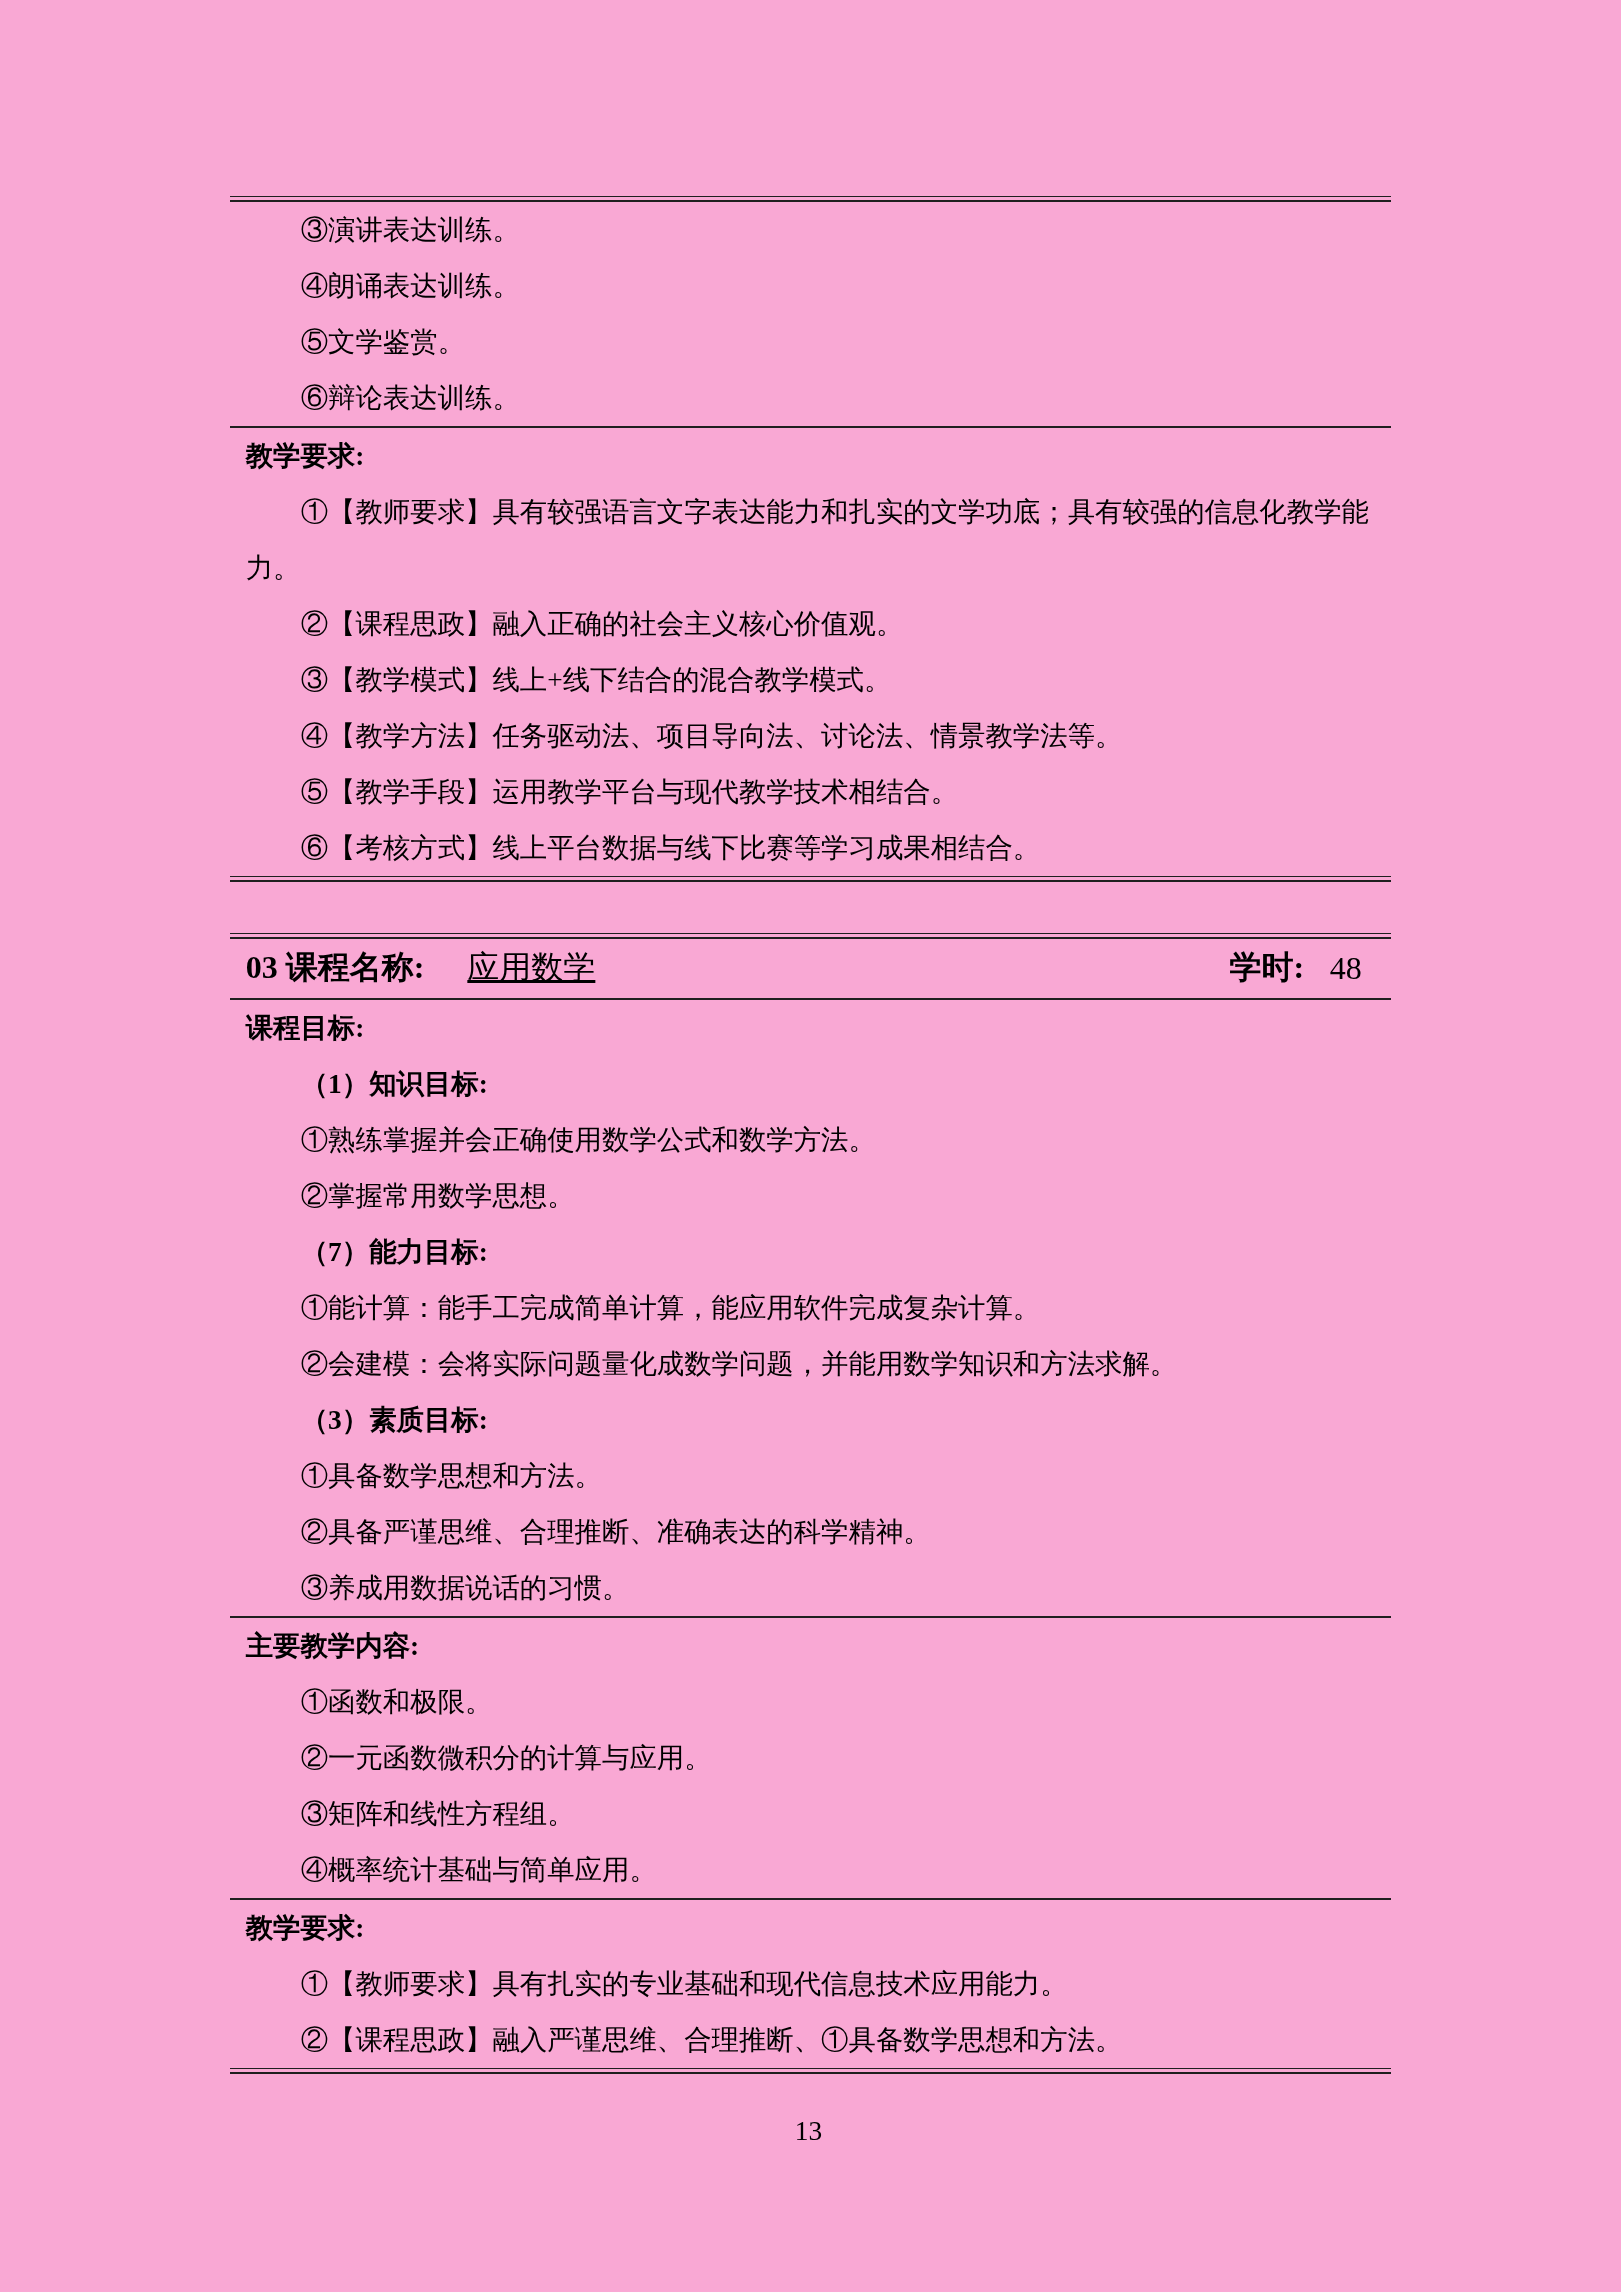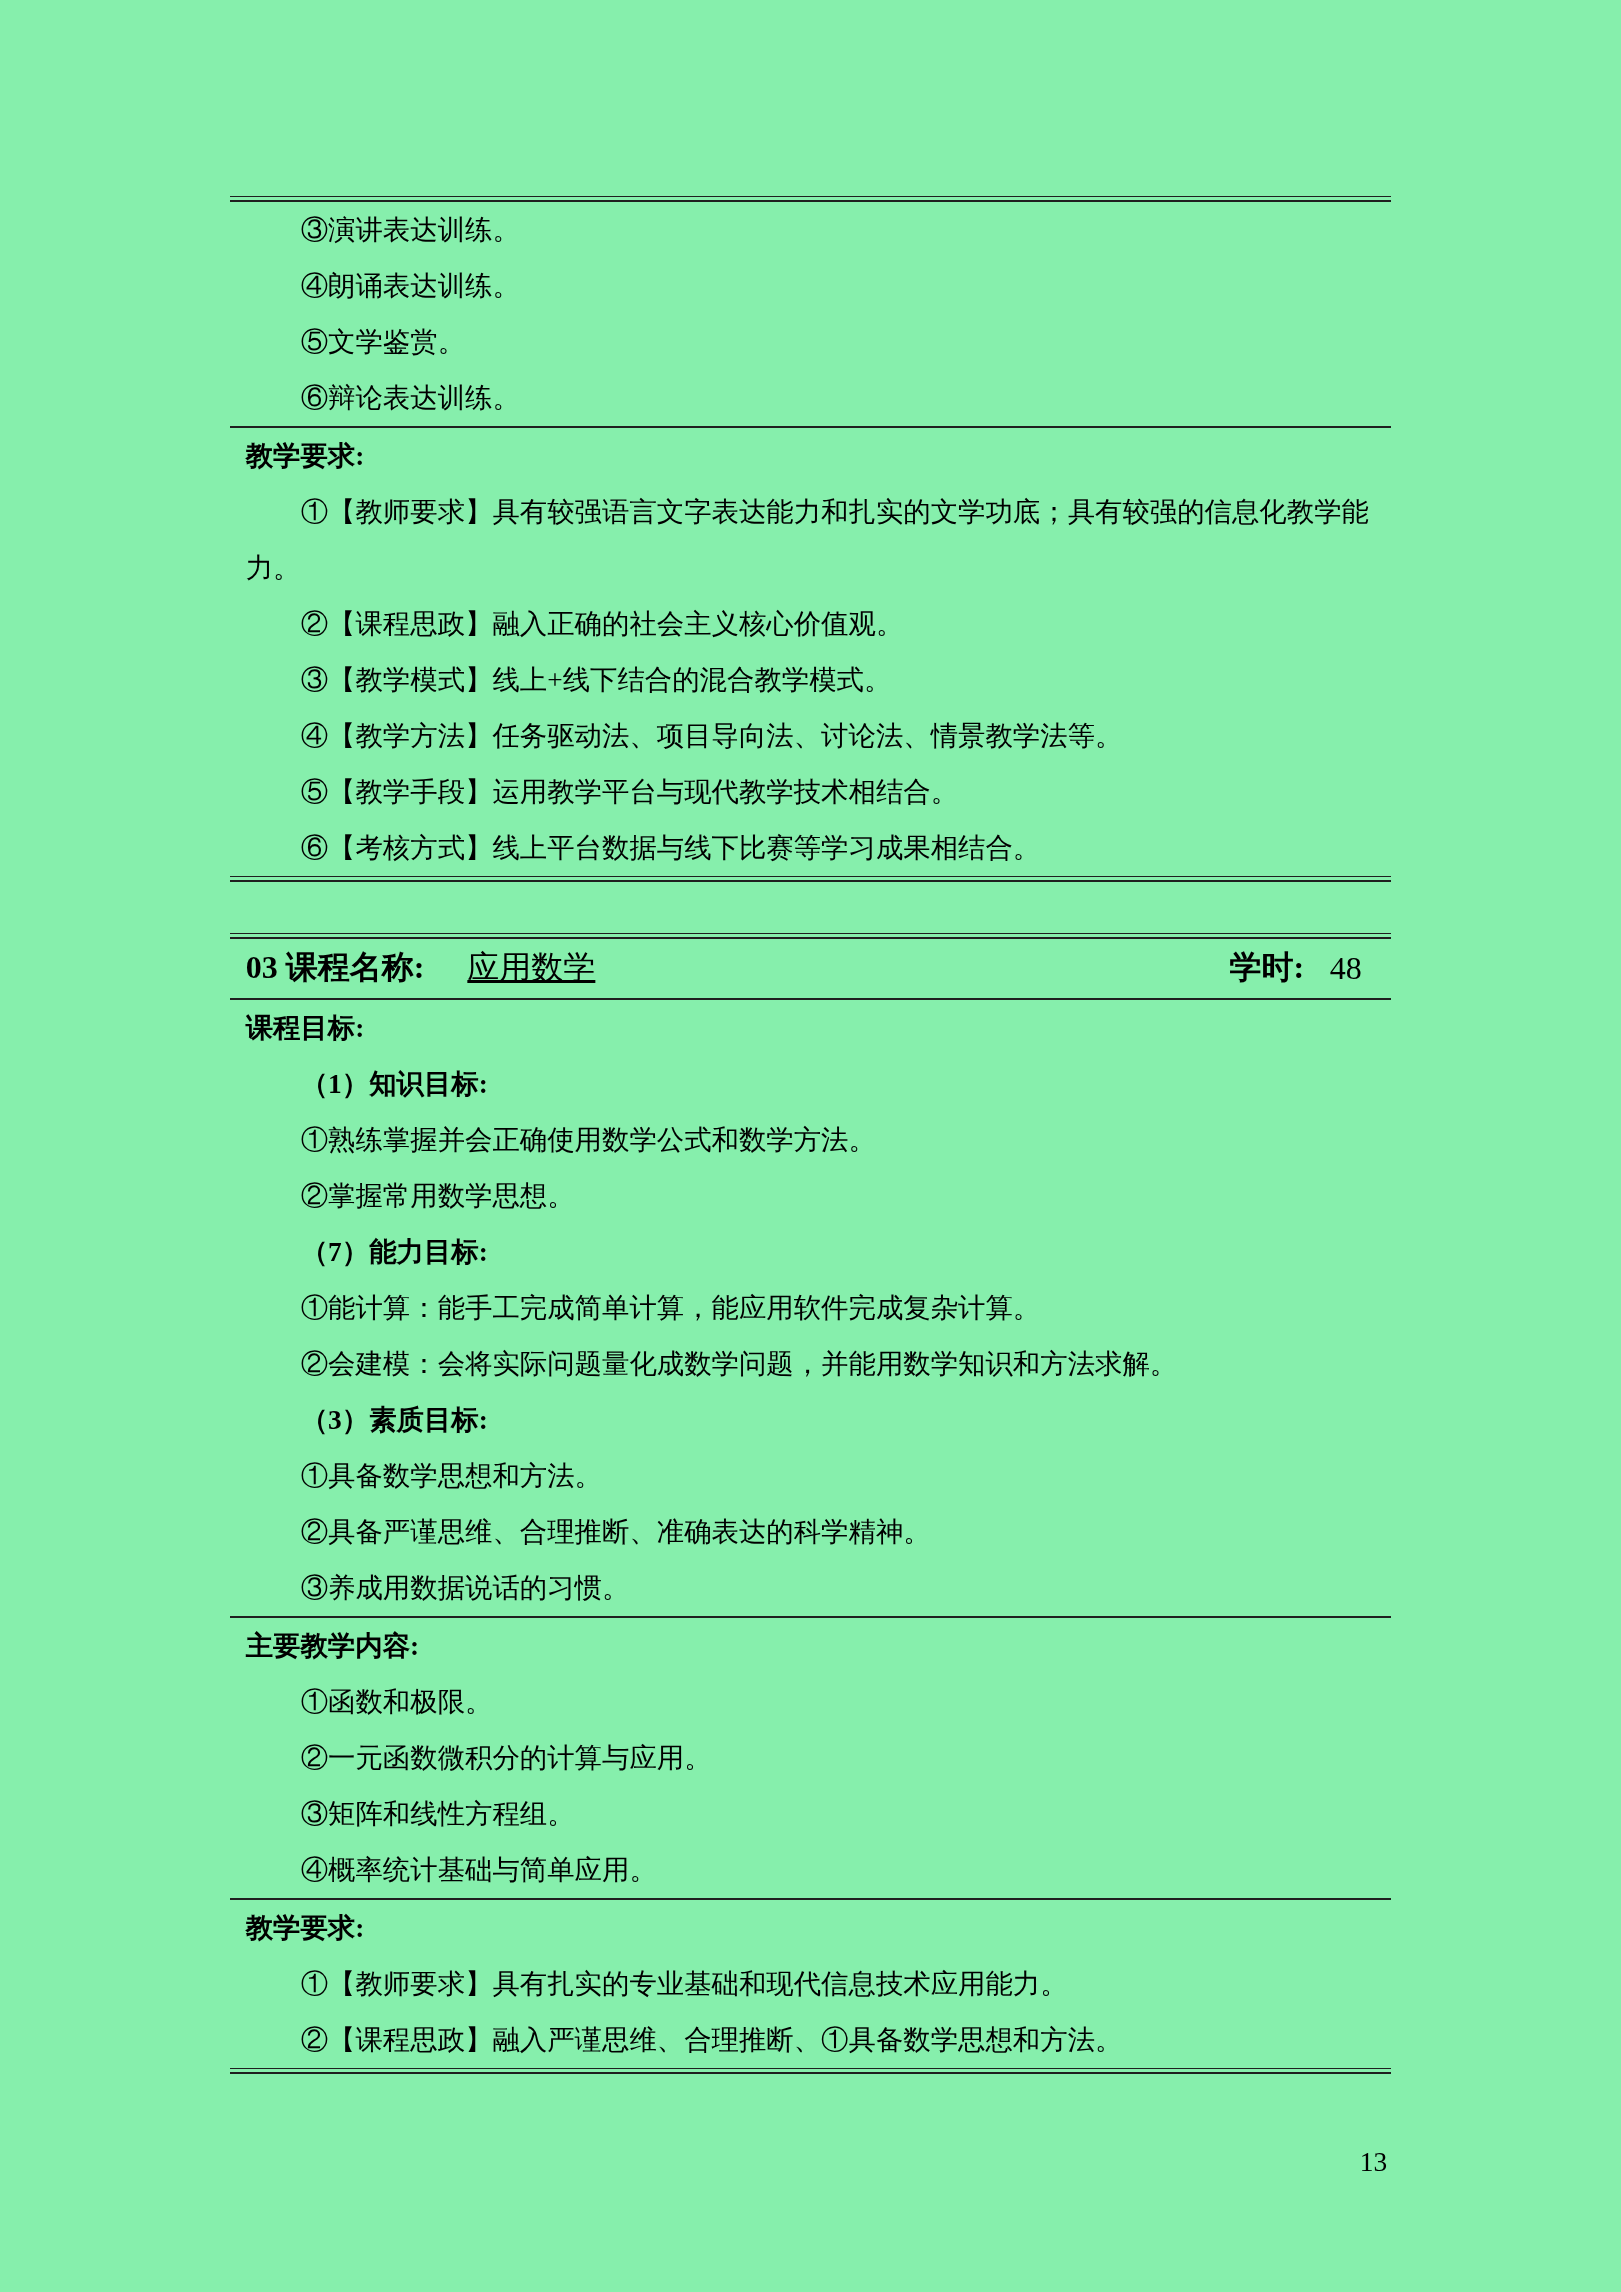--- a/index.html
+++ b/index.html
@@ -10,21 +10,21 @@
   body {
     width: 1621px;
     height: 2293px;
     font-family: "Liberation Serif", "DejaVu Serif", serif;
     color: #000000;
   }
   .sheet {
     position: relative;
     width: 1621px;
     height: 2293px;
-    background: #86efac;
+    background: #f9a8d4;
     overflow: hidden;
   }
   .content {
     position: absolute;
     left: 230px;
     top: 196px;
     width: 1161px;
   }
   .rule-double {
     height: 2.9px;
@@ -68,23 +68,23 @@
   .course-header .course-name {
     margin-left: 43px;
     text-decoration: underline;
   }
   .course-header .hours-value {
     margin-left: 25.5px;
     margin-right: 13.7px;
     font-family: Liberation Serif, serif;
   }
   .page-number {
-    margin-top: 72px;
+    margin-top: 41px;
     padding-right: 3.9px;
-    text-align: right;
+    text-align: center;
     font-size: 27.4px;
     line-height: 33px;
   }
 </style>
 </head>
 <body>
 
 <div class="sheet">
   <div class="content">
 

